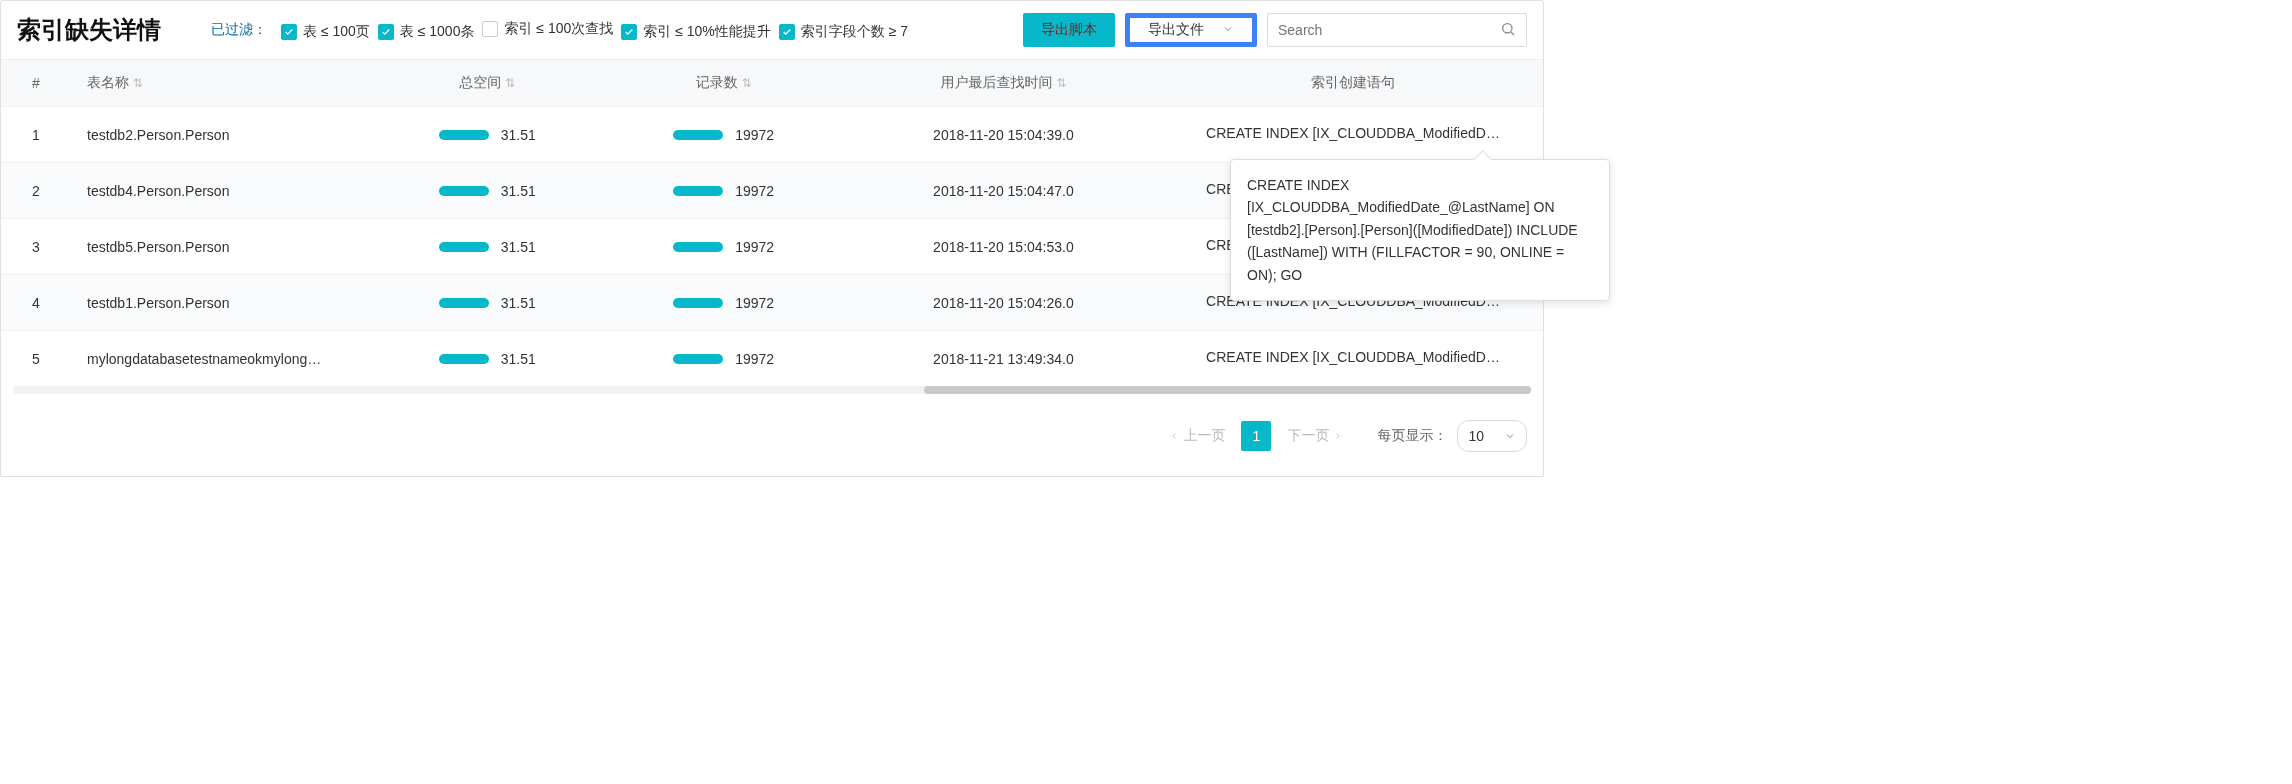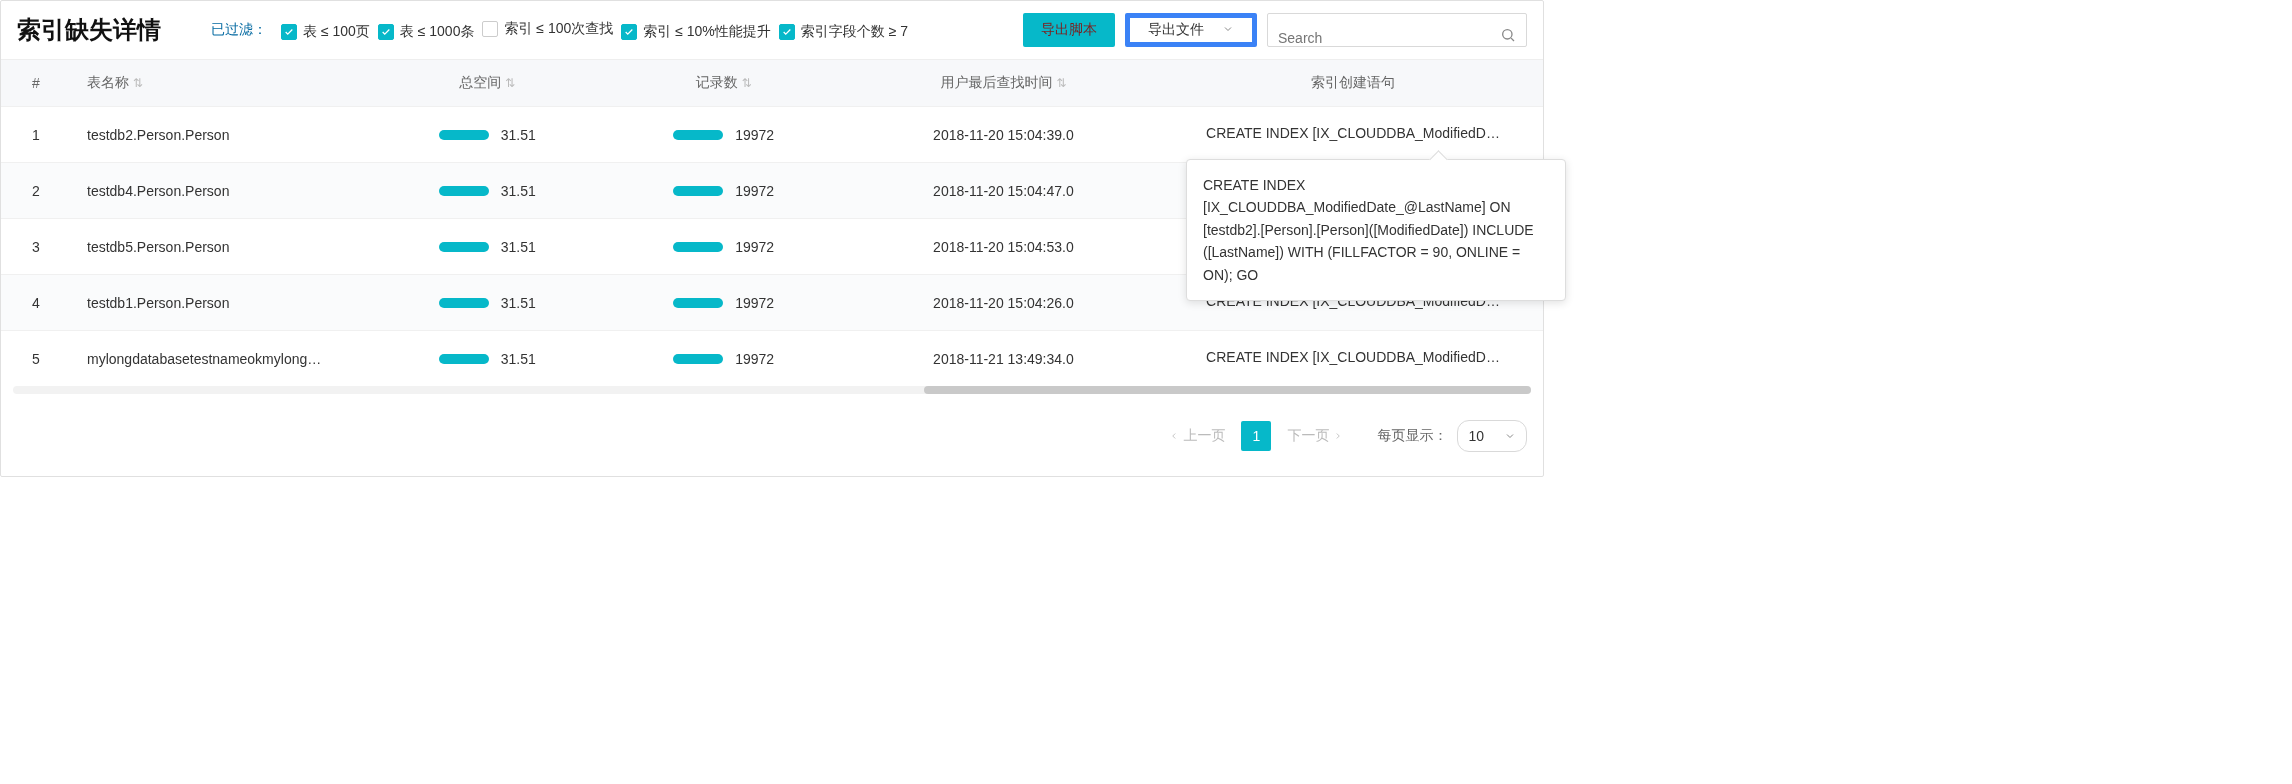--- a/index.html
+++ b/index.html
@@ -10,21 +10,21 @@
 .filter-label { color: #0369a1; margin-right: 4px; }
 .checkbox-wrap { display: inline-flex; align-items: center; gap: 6px; margin-right: 8px; }
 .checkbox { width: 16px; height: 16px; border: 1px solid #06b8c9; border-radius: 2px; display: inline-flex; align-items: center; justify-content: center; cursor: pointer; }
 .checkbox.checked { background: #06b8c9; }
 .checkbox.checked svg { display: block; }
 .checkbox svg { display: none; width: 10px; height: 10px; }
 .checkbox.unchecked { border-color: #ccc; background: #fff; }
 .btn { height: 34px; padding: 0 18px; border: none; cursor: pointer; font-size: 14px; border-radius: 2px; }
 .btn-primary { background: #06b8c9; color: #7f1d1d; }
 .btn-secondary { background: #fff; color: #333; border: 5px solid #3b82f6; display: inline-flex; align-items: center; gap: 18px; }
-.search-box { display: inline-flex; align-items: flex-end; border: 1px solid #d9d9d9; height: 34px; padding: 0 10px; gap: 8px; border-radius: 2px; width: 260px; margin-left: auto; }
+.search-box { display: inline-flex; align-items: center; border: 1px solid #d9d9d9; height: 34px; padding: 0 10px; gap: 8px; border-radius: 2px; width: 260px; margin-left: auto; }
 .search-box input { border: none; outline: none; flex: 1; font-size: 14px; }
 .search-box svg { color: #888; }
 .spacer { flex: 1; }
 .table-wrap { overflow-x: auto; }
 table { border-collapse: collapse; width: 100%; }
 thead th { background: #f7f8fa; font-weight: 400; color: #666; text-align: center; padding: 14px 10px; border-top: 1px solid #eee; font-size: 14px; }
 thead th.left { text-align: left; padding-left: 16px; }
 tbody td { padding: 18px 10px; text-align: center; border-top: 1px solid #f0f0f0; color: #333; }
 tbody td.left { text-align: left; padding-left: 16px; }
 tbody tr:nth-child(even) { background: #fafbfc; }
@@ -208,15 +208,15 @@
     <span style="color:#666;margin-left:18px">每页显示：</span>
     <span class="select">
       <span>10</span>
       <svg width="12" height="12" viewBox="0 0 24 24" fill="none" stroke="#888" stroke-width="2">
           <polyline points="6 9 12 15 18 9"></polyline>
         </svg>
     </span>
   </div>
 </div>
 
-<div class="tooltip" id="tooltip" style="left: 1186px; top: 159px;">
+<div class="tooltip" id="tooltip" style="left: 1230px; top: 159px;">
   <span>CREATE INDEX [IX_CLOUDDBA_ModifiedDate_@LastName] ON [testdb2].[Person].[Person]([ModifiedDate]) INCLUDE ([LastName]) WITH (FILLFACTOR = 90, ONLINE = ON); GO</span>
 </div>
 
 </body></html>

